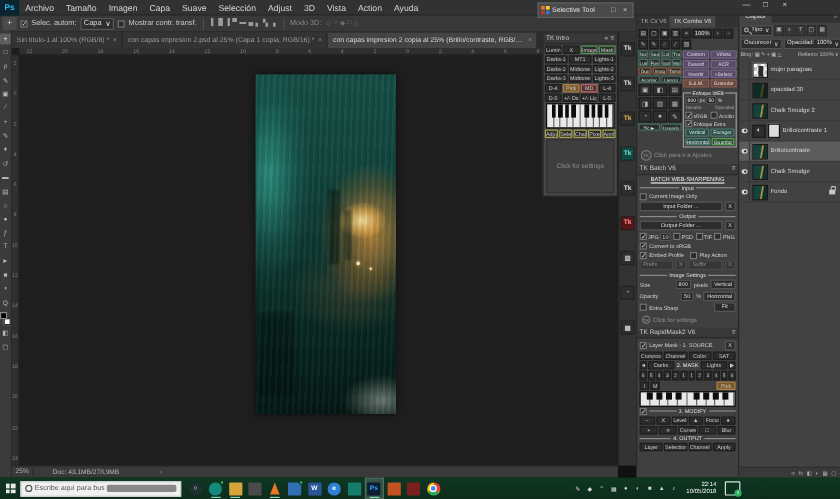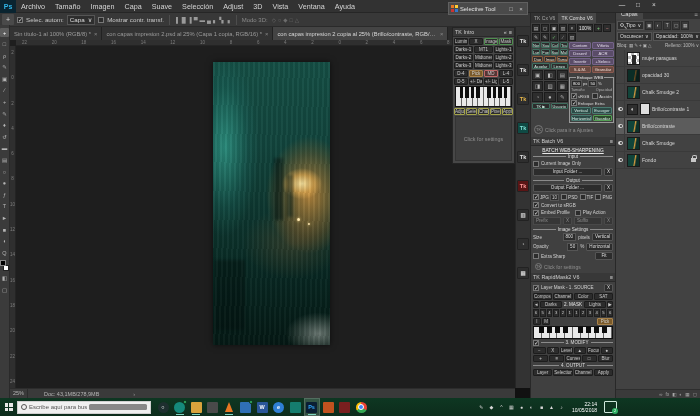--- a/index.html
+++ b/index.html
@@ -203,21 +203,21 @@
     <div id="menu-items" style="display:flex">
         <span class="menu-item">Archivo</span>
         <span class="menu-item">Tamaño</span>
         <span class="menu-item">Imagen</span>
         <span class="menu-item">Capa</span>
         <span class="menu-item">Suave</span>
         <span class="menu-item">Selección</span>
         <span class="menu-item">Adjust</span>
         <span class="menu-item">3D</span>
         <span class="menu-item">Vista</span>
-        <span class="menu-item">Ventana</span>
+        <span class="menu-item">Action</span>
         <span class="menu-item">Ayuda</span>
       </div>
   </div>
   <div class="win-controls">
     <span>—</span>
     <span>□</span>
     <span>×</span>
   </div>
 
   <div class="selective-bar">

